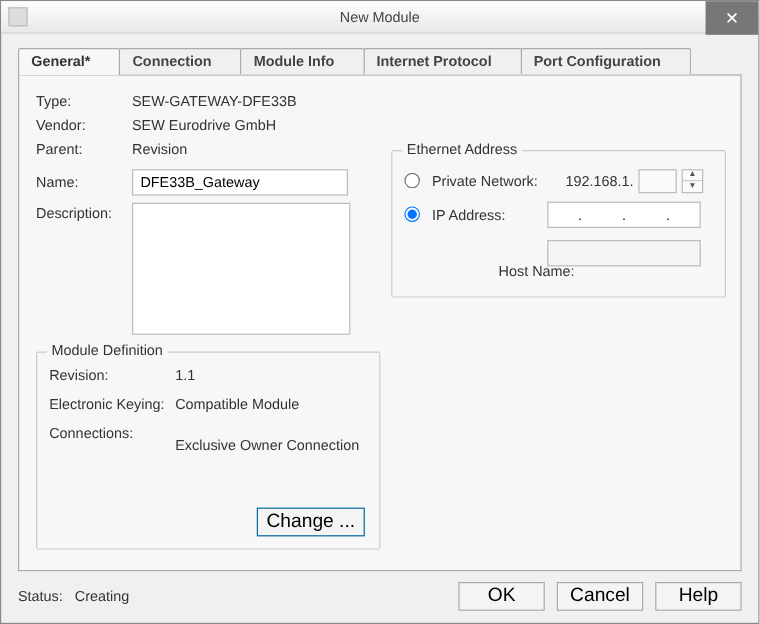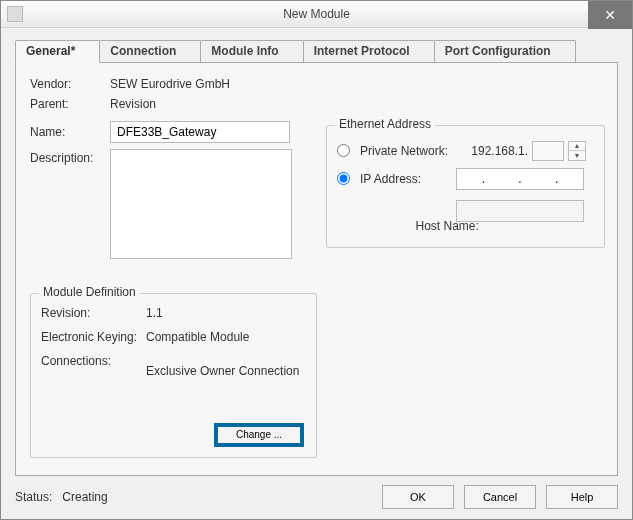--- a/index.html
+++ b/index.html
@@ -189,42 +189,42 @@
     position: absolute;
     top: -9px; left: 8px;
     background: #f7f7f7; padding: 0 4px;
   }
   .md-row { display:flex; margin-bottom:10px; }
   .md-row .label { width:105px; }
   .change-btn {
     position:absolute;
     bottom: 10px; right: 12px;
     width: 90px; height: 24px;
-    border: 4px solid #0369a1;
+    border: 1px solid #0369a1;
     background: #f4f4f4;
     cursor:pointer;
-    font-family:inherit; font-size:10px;
+    font-family:inherit; font-size:16px;
   }
 
   .footer {
     height: 46px;
     border-top: none;
     display: flex;
     align-items: center;
     padding: 0 14px;
     gap: 10px;
   }
   .footer .status-label {}
   .footer .spacer { flex: 1; }
   .footer button.action {
     width: 72px;
     height: 24px;
     border: 1px solid #aaa;
     background: #f4f4f4;
-    font-family: inherit; font-size: 11px;
+    font-family: inherit; font-size: 16px;
     cursor: pointer;
   }
   .priv-box {
     width: 32px; height: 20px;
     border:1px solid #bbb;
     background:#fafafa;
   }
 </style>
 </head>
 <body>
@@ -244,20 +244,24 @@
     <div class="tabstrip">
       <div class="tab active">General*</div>
       <div class="tab inactive">Connection</div>
       <div class="tab inactive">Module Info</div>
       <div class="tab inactive">Internet Protocol</div>
       <div class="tab inactive">Port Configuration</div>
     </div>
 
     <div class="tabpanel">
 
+      <div class="kv-row">
+        <div class="label">Type:</div>
+        <div class="value">SEW-GATEWAY-DFE33B</div>
+      </div>
       <div class="kv-row">
         <div class="label">Vendor:</div>
         <div class="value">SEW Eurodrive GmbH</div>
       </div>
       <div class="kv-row">
         <div class="label">Parent:</div>
         <div class="value">Revision</div>
       </div>
       <div class="kv-row" style="margin-top:10px;">
         <div class="label">Name:</div>

